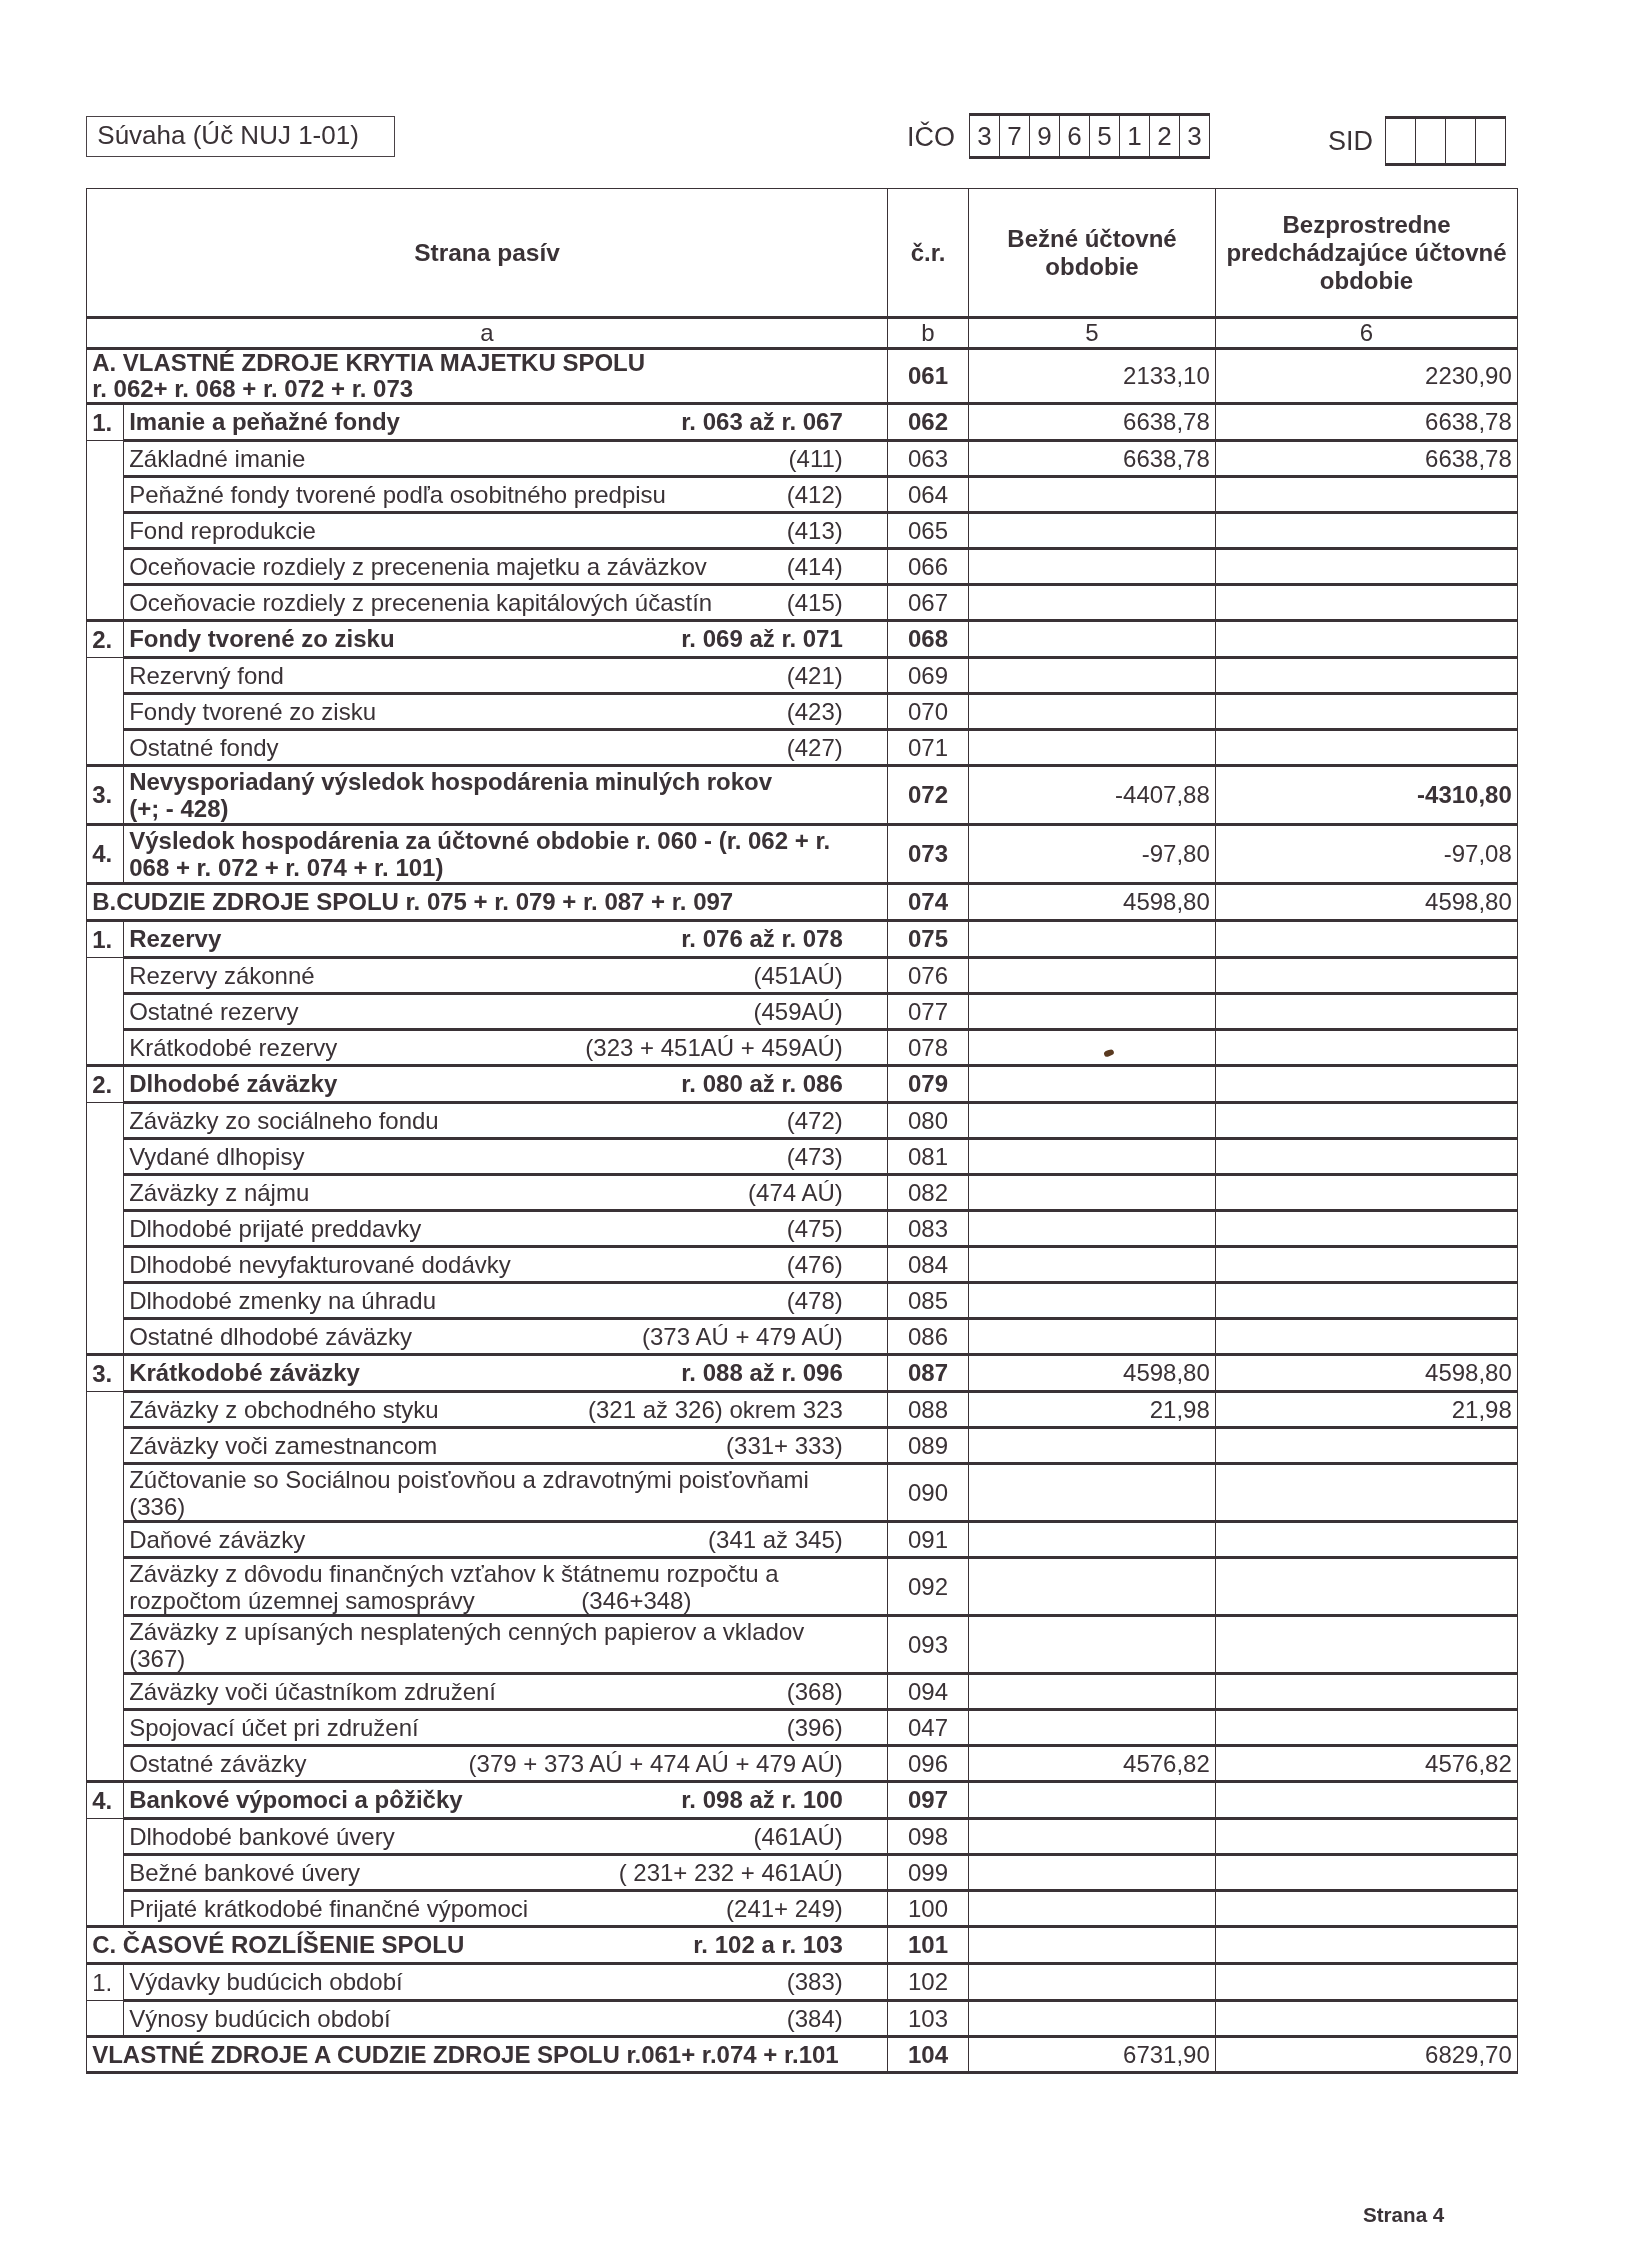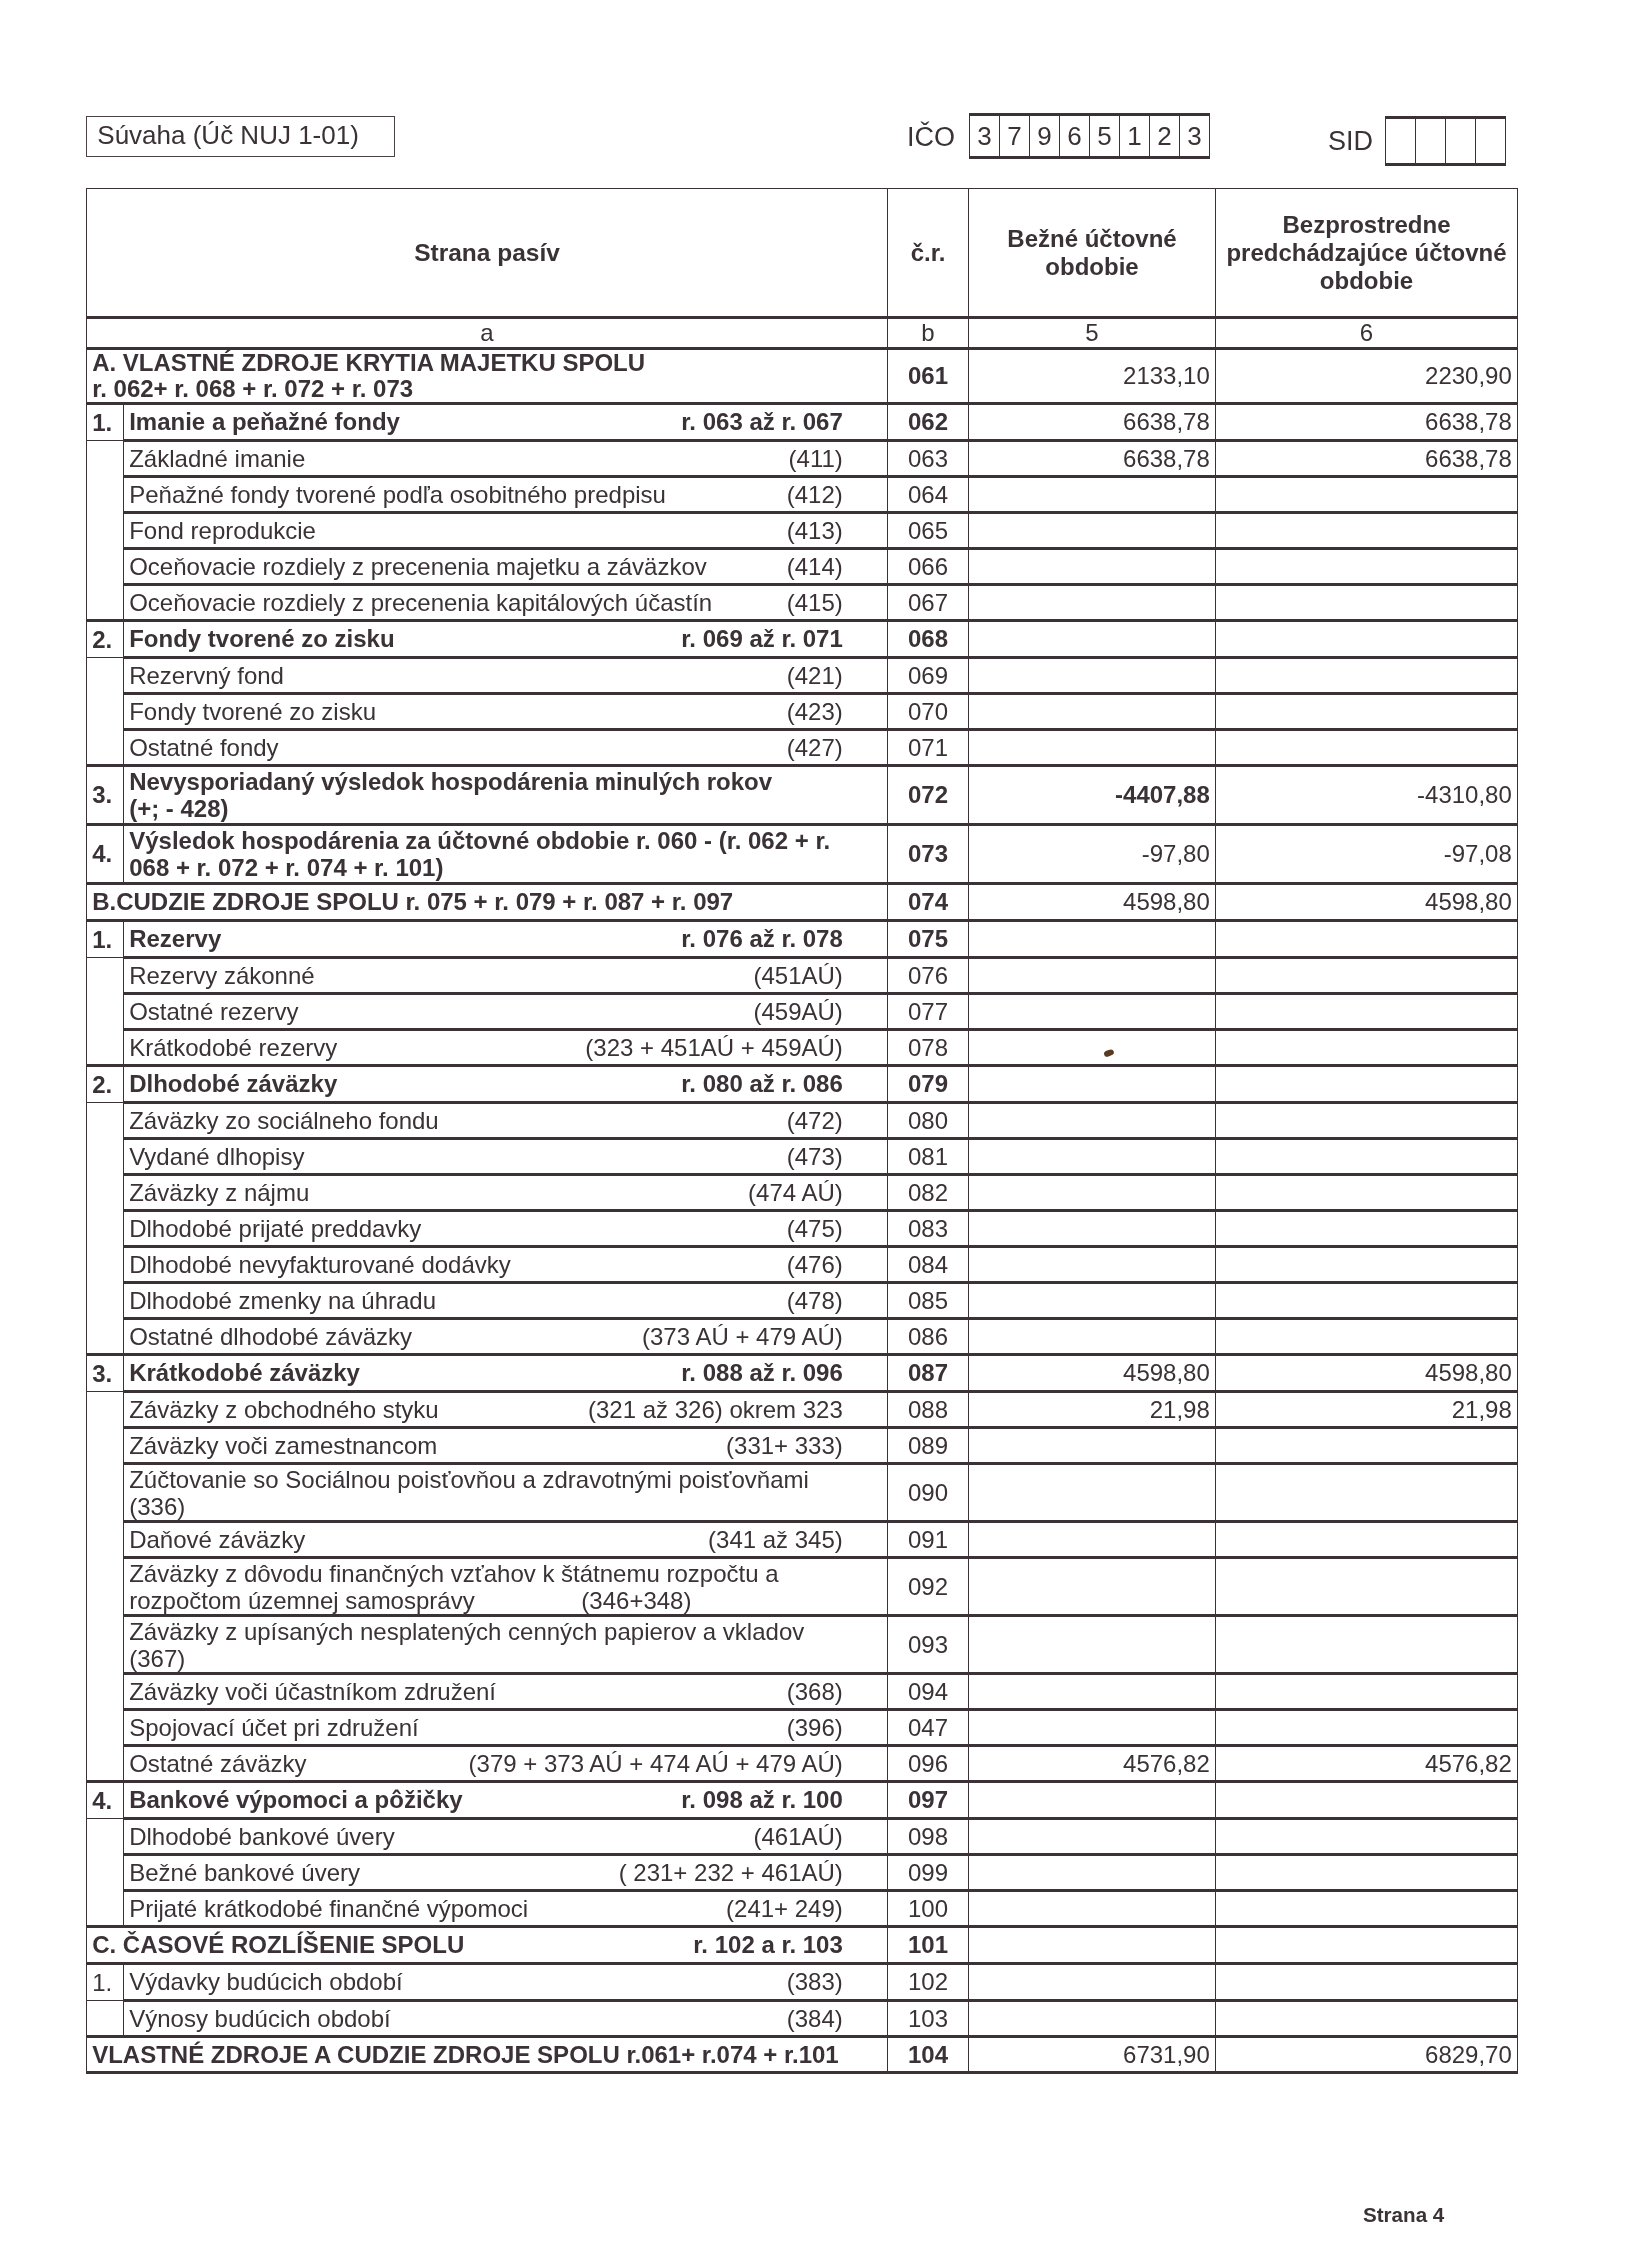--- a/index.html
+++ b/index.html
@@ -204,22 +204,22 @@
         <td class="num" style="font-weight: normal;"></td>
         <td class="num" style="font-weight: normal;"></td>
       </tr>
       <tr class="thick bold" style="height: 59px;">
         <td class="idx">3.</td>
         <td style="line-height: 27px;">
           <div>Nevysporiadaný výsledok hospodárenia minulých rokov</div>
           <div style="white-space:pre">(+; - 428)</div>
         </td>
         <td class="code bold" style="font-weight: bold;">072</td>
-        <td class="num" style="font-weight: bold; margin-left: 44px;">-4407,88</td>
-        <td class="num" style="font-weight: normal;">-4310,80</td>
+        <td class="num" style="font-weight: normal; margin-left: 44px;">-4407,88</td>
+        <td class="num" style="font-weight: bold;">-4310,80</td>
       </tr>
       <tr class="thick bold" style="height: 59px;">
         <td class="idx">4.</td>
         <td style="line-height: 27px;">
           <div>Výsledok hospodárenia  za účtovné obdobie r. 060 - (r. 062 + r.</div>
           <div style="white-space:pre">068 + r. 072 + r. 074 + r. 101)</div>
         </td>
         <td class="code bold" style="font-weight: bold;">073</td>
         <td class="num" style="font-weight: normal;">-97,80</td>
         <td class="num" style="font-weight: normal;">-97,08</td>

